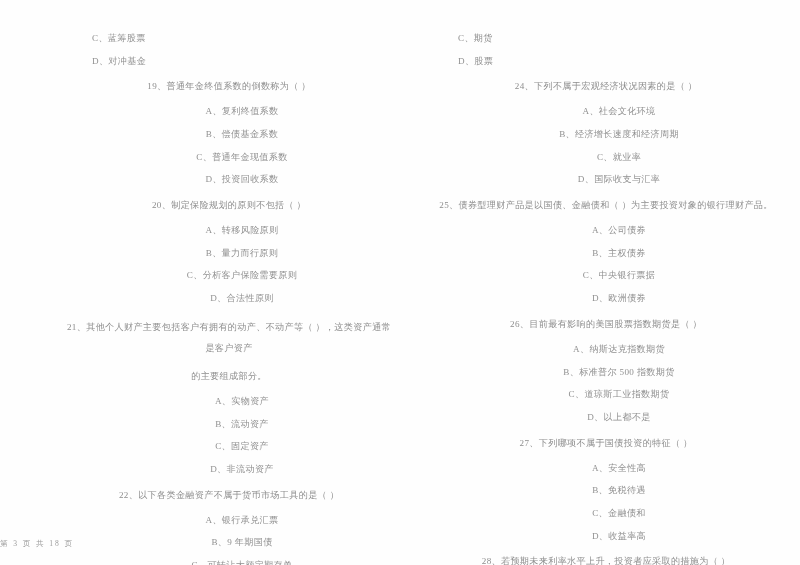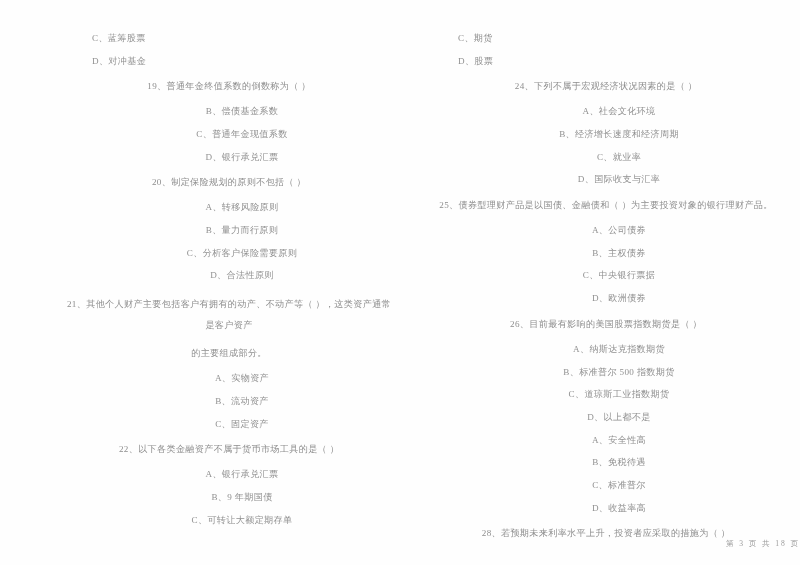--- a/index.html
+++ b/index.html
@@ -73,59 +73,61 @@
     padding-left: 0;
     text-indent: 0;
     line-height: 21px;
     margin-bottom: 10px;
   }
   .footer {
     position: absolute;
     left: 0;
     right: 0;
     bottom: 16px;
-    text-align: right;
+    text-align: left;
     font-size: 7.6px;
     letter-spacing: 1.9px;
     color: #9b9b9b;
   }
 </style>
 </head>
 <body>
 
 <div class="page">
 
   <div class="columns">
 
     <div class="col col-left">
 
       <div class="opt">C、蓝筹股票</div>
       <div class="opt">D、对冲基金</div>
 
       <div class="q">
         <div class="q-stem">19、普通年金终值系数的倒数称为（    ）</div>
+        <div class="opt">A、复利终值系数</div>
         <div class="opt">B、偿债基金系数</div>
         <div class="opt">C、普通年金现值系数</div>
-        <div class="opt">D、银行承兑汇票</div>
+        <div class="opt">D、投资回收系数</div>
       </div>
 
       <div class="q">
         <div class="q-stem">20、制定保险规划的原则不包括（    ）</div>
         <div class="opt">A、转移风险原则</div>
         <div class="opt">B、量力而行原则</div>
         <div class="opt">C、分析客户保险需要原则</div>
         <div class="opt">D、合法性原则</div>
       </div>
 
       <div class="q">
         <div class="q-stem wrap">21、其他个人财产主要包括客户有拥有的动产、不动产等（    ），这类资产通常是客户资产</div>
         <div class="q-stem">的主要组成部分。</div>
         <div class="opt">A、实物资产</div>
         <div class="opt">B、流动资产</div>
         <div class="opt">C、固定资产</div>
+        <div class="opt">D、非流动资产</div>
       </div>
 
       <div class="q">
         <div class="q-stem">22、以下各类金融资产不属于货币市场工具的是（    ）</div>
         <div class="opt">A、银行承兑汇票</div>
         <div class="opt">B、9 年期国债</div>
         <div class="opt">C、可转让大额定期存单</div>
 
       </div>
 
@@ -154,23 +156,24 @@
 
       <div class="q">
         <div class="q-stem">26、目前最有影响的美国股票指数期货是（    ）</div>
         <div class="opt">A、纳斯达克指数期货</div>
         <div class="opt">B、标准普尔 500 指数期货</div>
         <div class="opt">C、道琼斯工业指数期货</div>
         <div class="opt">D、以上都不是</div>
       </div>
 
       <div class="q">
+        <div class="q-stem">27、下列哪项不属于国债投资的特征（    ）</div>
         <div class="opt">A、安全性高</div>
         <div class="opt">B、免税待遇</div>
-        <div class="opt">C、标准普尔</div>
+        <div class="opt">C、金融债和</div>
         <div class="opt">D、收益率高</div>
       </div>
 
       <div class="q">
         <div class="q-stem">28、若预期未来利率水平上升，投资者应采取的措施为（    ）</div>
 
       </div>
 
     </div>
 

